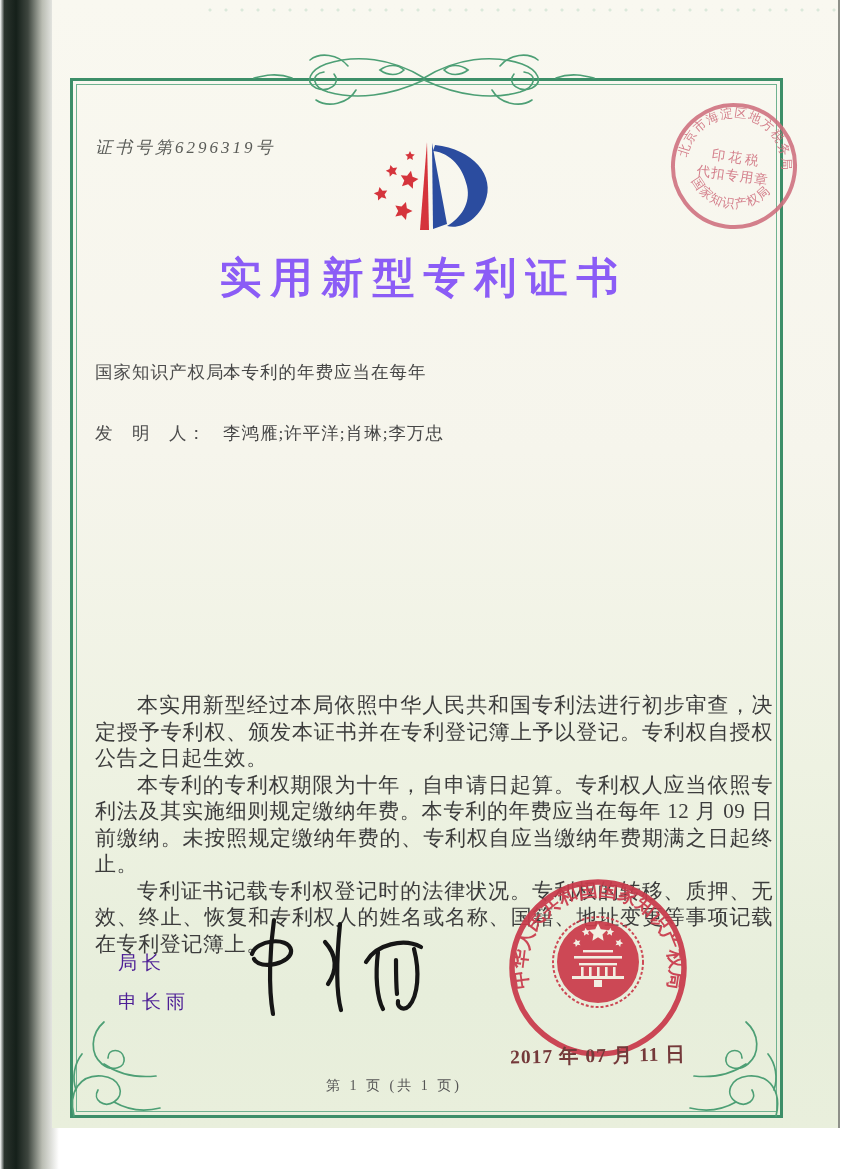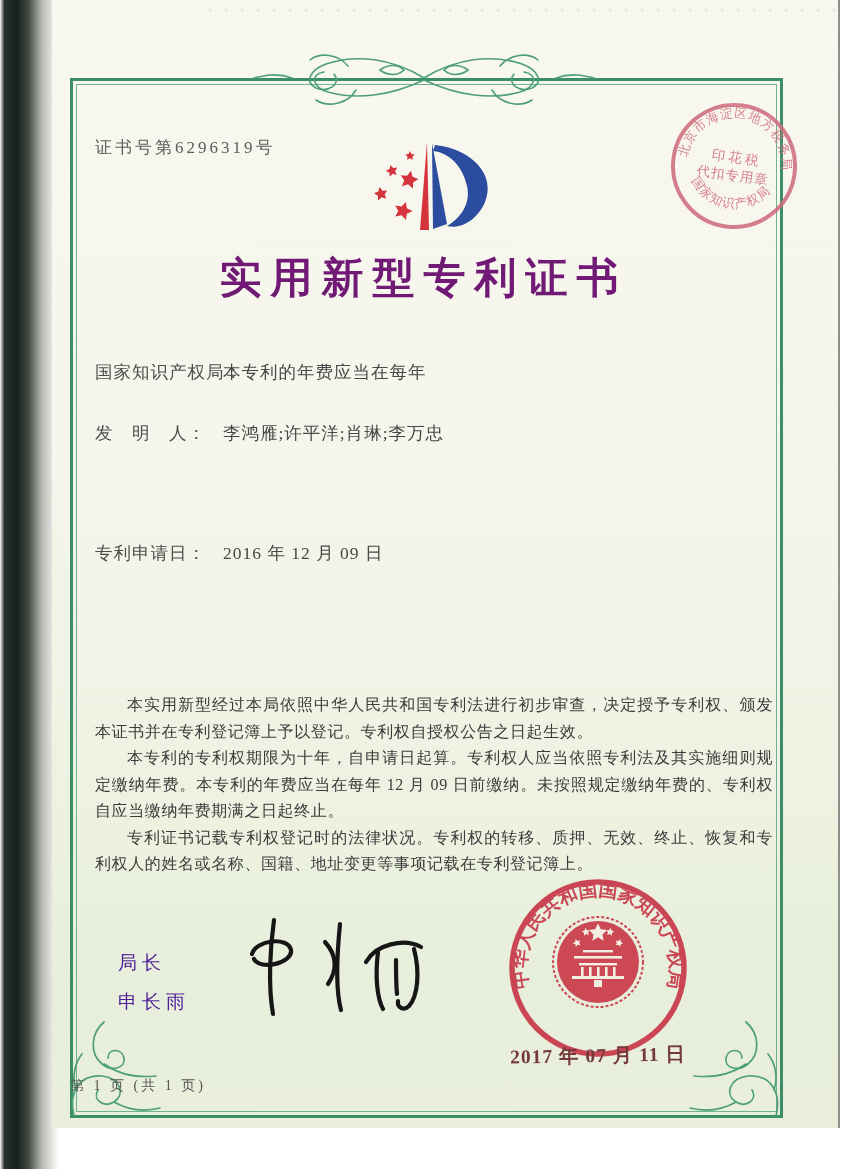--- a/index.html
+++ b/index.html
@@ -13,30 +13,30 @@
         background:linear-gradient(180deg,#f9f8f0 0%,#f6f5ec 40%,#eef2e2 68%,#e7eedb 88%,#e9efdc 100%);
         border-right:2px solid #8e9089;}
   .toplace{position:absolute;left:150px;top:2px;width:636px;height:16px;opacity:.5;
         background:repeating-radial-gradient(circle at 8px 8px,#bcd9c4 0 1px,transparent 2px 100%);
         background-size:16px 16px;}
   
   .frame{position:absolute;left:70px;top:78px;width:707px;height:1034px;border:3px solid #3c8e68;}
   .frame-inner{position:absolute;left:3px;top:3px;right:3px;bottom:3px;border:1px solid #6fb290;}
   .ornament{position:absolute;}
   .txt{position:absolute;color:#4a4a4a;}
-  .certno{left:95px;top:136px;font-size:17px;letter-spacing:3px;color:#5a5c58;}
+  .certno{left:95px;top:136px;font-size:17px;letter-spacing:3px;color:#5a5c58;font-style:italic;}
   .title{left:70px;top:250px;width:707px;text-align:center;font-size:42px;font-weight:bold;
-         letter-spacing:9px;color:#701a75;}
+         letter-spacing:9px;color:#8b5cf6;}
   .field{left:95px;font-size:17.5px;color:#474747;letter-spacing:1px;white-space:nowrap;}
   .field .lbl{display:inline-block;width:128px;color:#4d4d4d;}
   .paras{left:95px;top:692px;width:678px;}
-  .paras p{margin:0;font-size:16px;line-height:26.5px;letter-spacing:0.6px;color:#3c3c3c;
+  .paras p{margin:0;font-size:21px;line-height:26.5px;letter-spacing:0.6px;color:#3c3c3c;
            text-indent:2em;text-align:justify;}
   .signer{left:118px;font-size:19px;letter-spacing:5px;color:#4c1d95;}
-  .footer{left:70px;top:1077px;width:648px;text-align:left;font-size:14px;
+  .footer{left:70px;top:1077px;width:648px;text-align:center;font-size:14px;
           letter-spacing:3px;color:#545454;}
   .stamp-date{left:498px;top:1042px;width:200px;text-align:center;font-size:19.5px;
           letter-spacing:1px;color:#74393a;font-weight:bold;transform:rotate(-1deg);}
   .taxstamp{position:absolute;left:658px;top:90px;width:152px;height:152px;transform:rotate(8deg);opacity:.88;}
   .sipostamp{position:absolute;left:500px;top:872px;width:196px;height:196px;opacity:.93;}
   svg text{font-family:"Liberation Serif","DejaVu Serif",serif;}
 </style>
 </head>
 <body>
 
@@ -105,23 +105,20 @@
   </svg>
 
   <div class="txt title">实用新型专利证书</div>
 
   <div class="txt field" style="top:360px">
     <span class="lbl">国家知识产权局：</span><span>本专利的年费应当在每年</span>
   </div>
   <div class="txt field" style="top:421px">
     <span class="lbl">发　明　人：</span><span>李鸿雁;许平洋;肖琳;李万忠</span>
   </div>
-  <div class="txt field" style="top:541px">
-    <span class="lbl">专利申请日：</span><span>2016 年 12 月 09 日</span>
-  </div>
 
   <div class="txt paras">
     <p>本实用新型经过本局依照中华人民共和国专利法进行初步审查，决定授予专利权、颁发本证书并在专利登记簿上予以登记。专利权自授权公告之日起生效。</p>
     <p>本专利的专利权期限为十年，自申请日起算。专利权人应当依照专利法及其实施细则规定缴纳年费。本专利的年费应当在每年 12 月 09 日前缴纳。未按照规定缴纳年费的、专利权自应当缴纳年费期满之日起终止。</p>
     <p>专利证书记载专利权登记时的法律状况。专利权的转移、质押、无效、终止、恢复和专利权人的姓名或名称、国籍、地址变更等事项记载在专利登记簿上。</p>
   </div>
 
   <div class="txt signer" style="top:950px">局长</div>
   <div class="txt signer" style="top:989px">申长雨</div>
 

